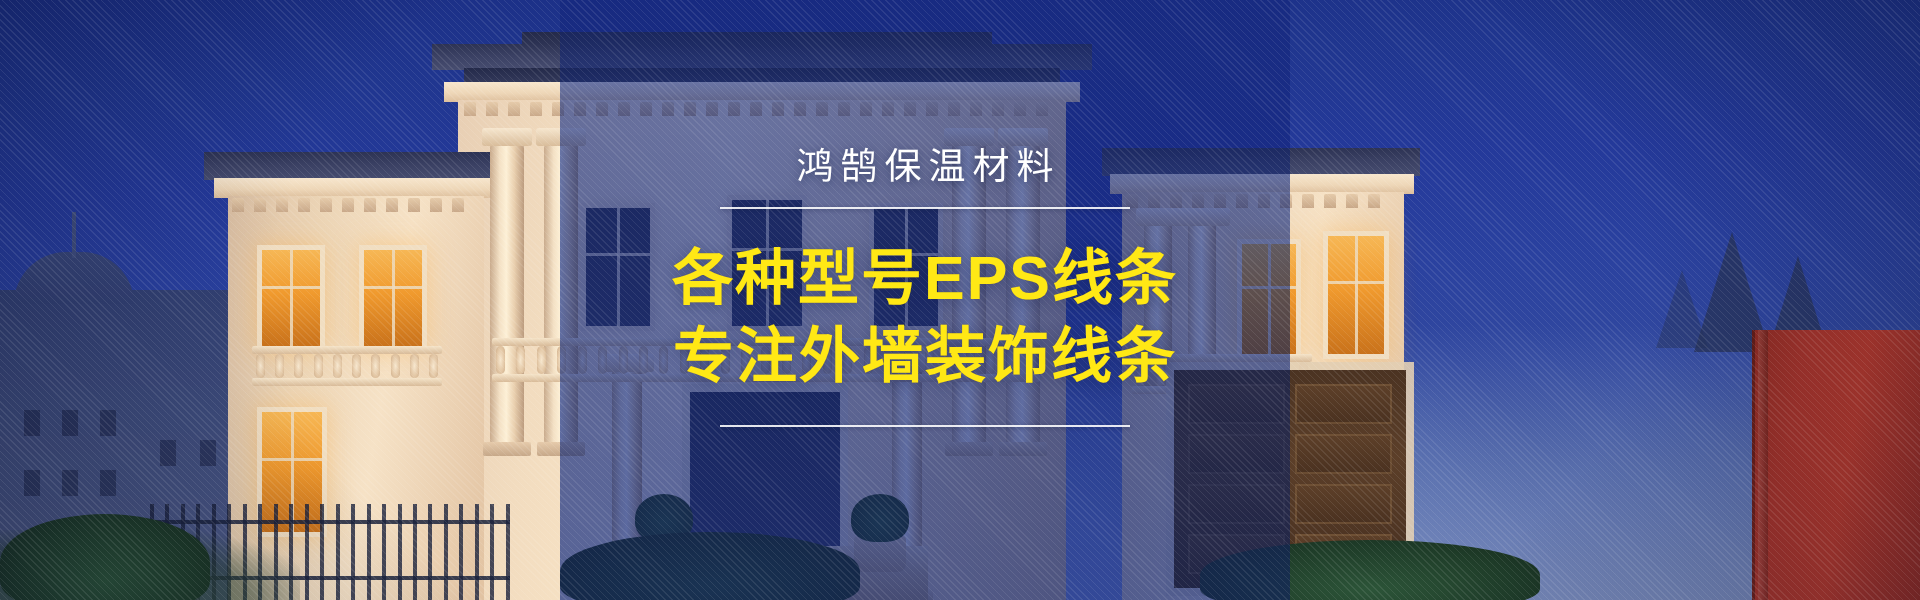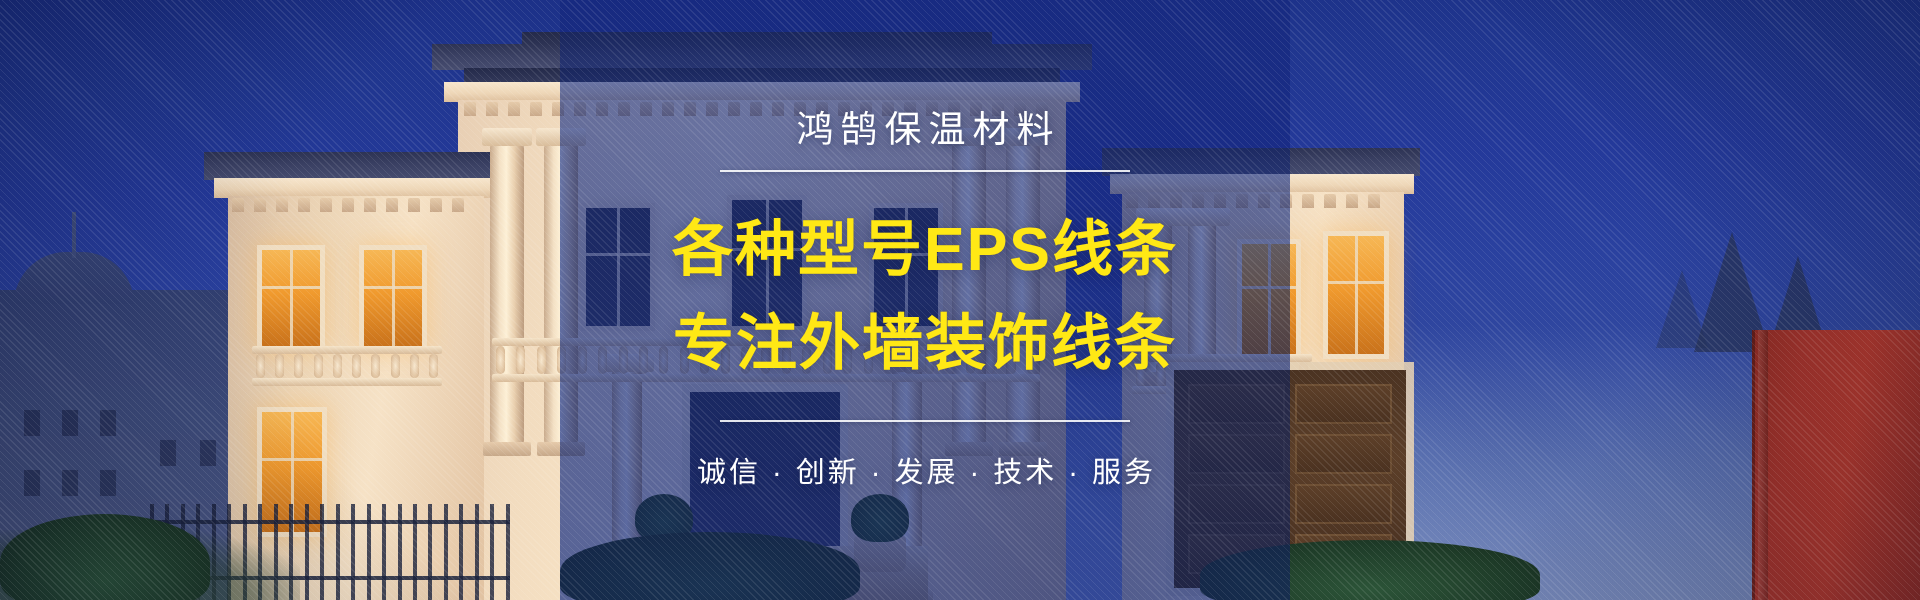--- a/index.html
+++ b/index.html
@@ -254,21 +254,21 @@
   }
   .rule.top{ margin:4px 0 30px 0; }
   .rule.bottom{ margin:30px 0 26px 0; }
 
   .headline{
     color:#ffe815;
     font-size:61px;
     font-weight:700;
     letter-spacing:2px;
     line-height:1.28;
-    margin:8px;
+    margin:0;
     text-shadow:
        0 0 1px rgba(120,80,0,.35),
        0 3px 14px rgba(20,30,80,.40);
     white-space:nowrap;
   }
 
   .tagline{
     color:#ffffff;
     font-size:29px;
     letter-spacing:3px;
@@ -560,16 +560,15 @@
     <div class="brand">鸿鹄保温材料</div>
 
     <div class="rule top"></div>
 
     <div class="headline">各种型号EPS线条</div>
 
     <div class="headline">专注外墙装饰线条</div>
 
     <div class="rule bottom"></div>
 
-    <div class="tagline">诚信 · 创新 · 发展 · 技术 · 服务</div>
   </div>
 
 </div>
 
 </body></html>

